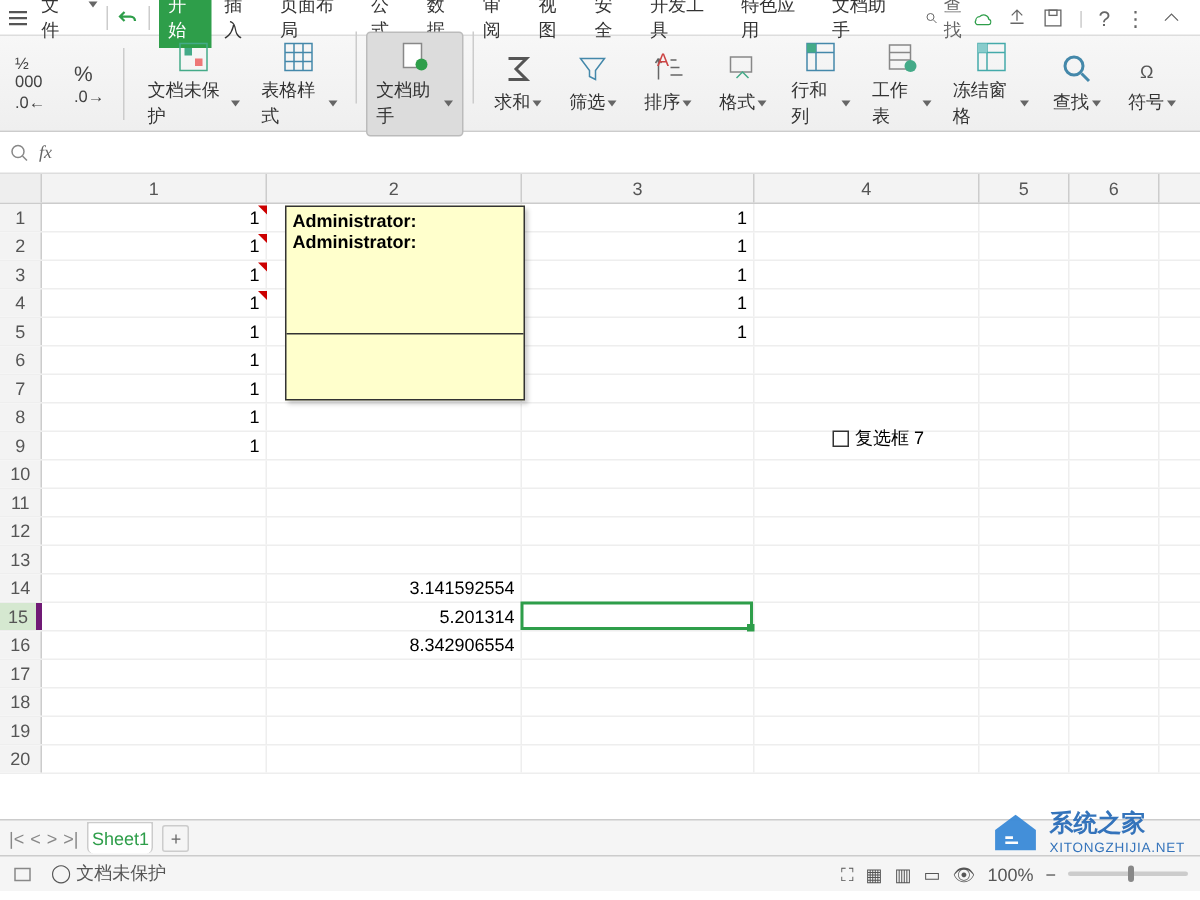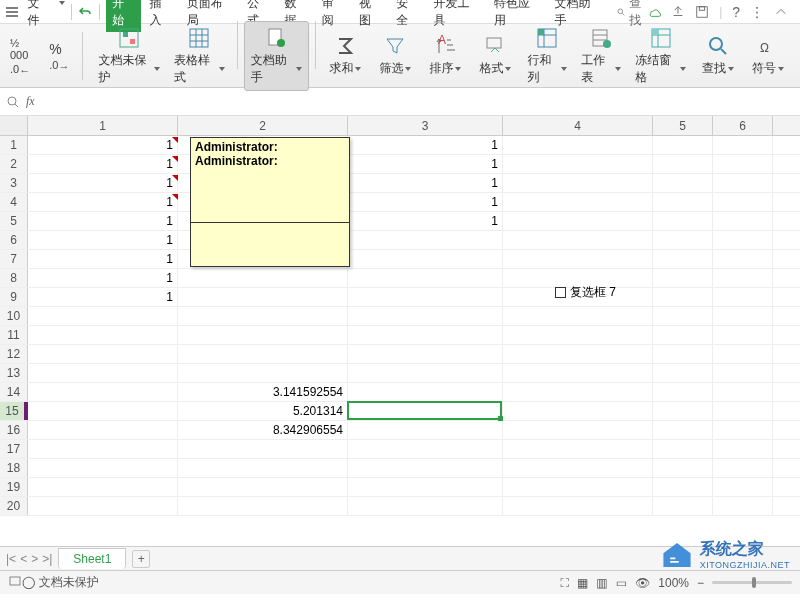--- a/index.html
+++ b/index.html
@@ -43,25 +43,25 @@
 .comment-mark { position: absolute; width: 0; height: 0; border-top: 6px solid #c00; border-left: 6px solid transparent; }
 
 .sel-cell { position: absolute; border: 2px solid #2e9e4a; pointer-events: none; }
 .sel-cell::after { content: ''; position: absolute; right: -3px; bottom: -3px; width: 5px; height: 5px; background: #2e9e4a; }
 
 .checkbox-ctrl { position: absolute; display: flex; align-items: center; gap: 4px; font-size: 12px; }
 .checkbox-ctrl .cb { width: 11px; height: 11px; border: 1px solid #333; background: #fff; }
 
 .sheet-tabs { height: 24px; display: flex; align-items: center; border-top: 1px solid #ccc; background: #f5f5f5; padding: 0 6px; gap: 6px; }
 .nav-arrows { display: flex; gap: 4px; color: #888; }
-.sheet-tab { padding: 3px 14px; background: #fff; border: 1px solid #ccc; border-bottom: none; border-radius: 0 0 4px 4px; color: #2e9e4a; font-size: 12px; }
+.sheet-tab { padding: 3px 2px; background: #fff; border: 1px solid #ccc; border-bottom: none; border-radius: 0 0 4px 4px; color: #2e9e4a; font-size: 12px; }
 .add-sheet { width: 18px; height: 18px; border: 1px solid #ccc; text-align: center; line-height: 16px; color: #666; border-radius: 2px; }
 
 .statusbar { height: 24px; display: flex; align-items: center; justify-content: space-between; border-top: 1px solid #ccc; background: #f5f5f5; padding: 0 8px; font-size: 11px; color: #555; }
-.status-left { display: flex; align-items: flex-start; gap: 0; }
+.status-left { display: flex; align-items: center; gap: 12px; }
 .status-right { display: flex; align-items: center; gap: 8px; }
 .zoom-slider { width: 80px; height: 3px; background: #ccc; position: relative; border-radius: 2px; }
 .zoom-slider::after { content:''; position:absolute; left: 50%; top: -4px; width: 4px; height: 11px; background: #888; border-radius: 2px; }
 
 .watermark { position: absolute; right: 10px; bottom: 30px; display: flex; align-items: center; gap: 6px; opacity: 0.95; }
 .watermark .house { width: 34px; height: 28px; }
 .watermark .txt1 { font-size: 16px; font-weight: bold; color: #2a6db8; }
 .watermark .txt2 { font-size: 9px; color: #2a6db8; letter-spacing: 0.5px; }
 
 svg { display: block; }

